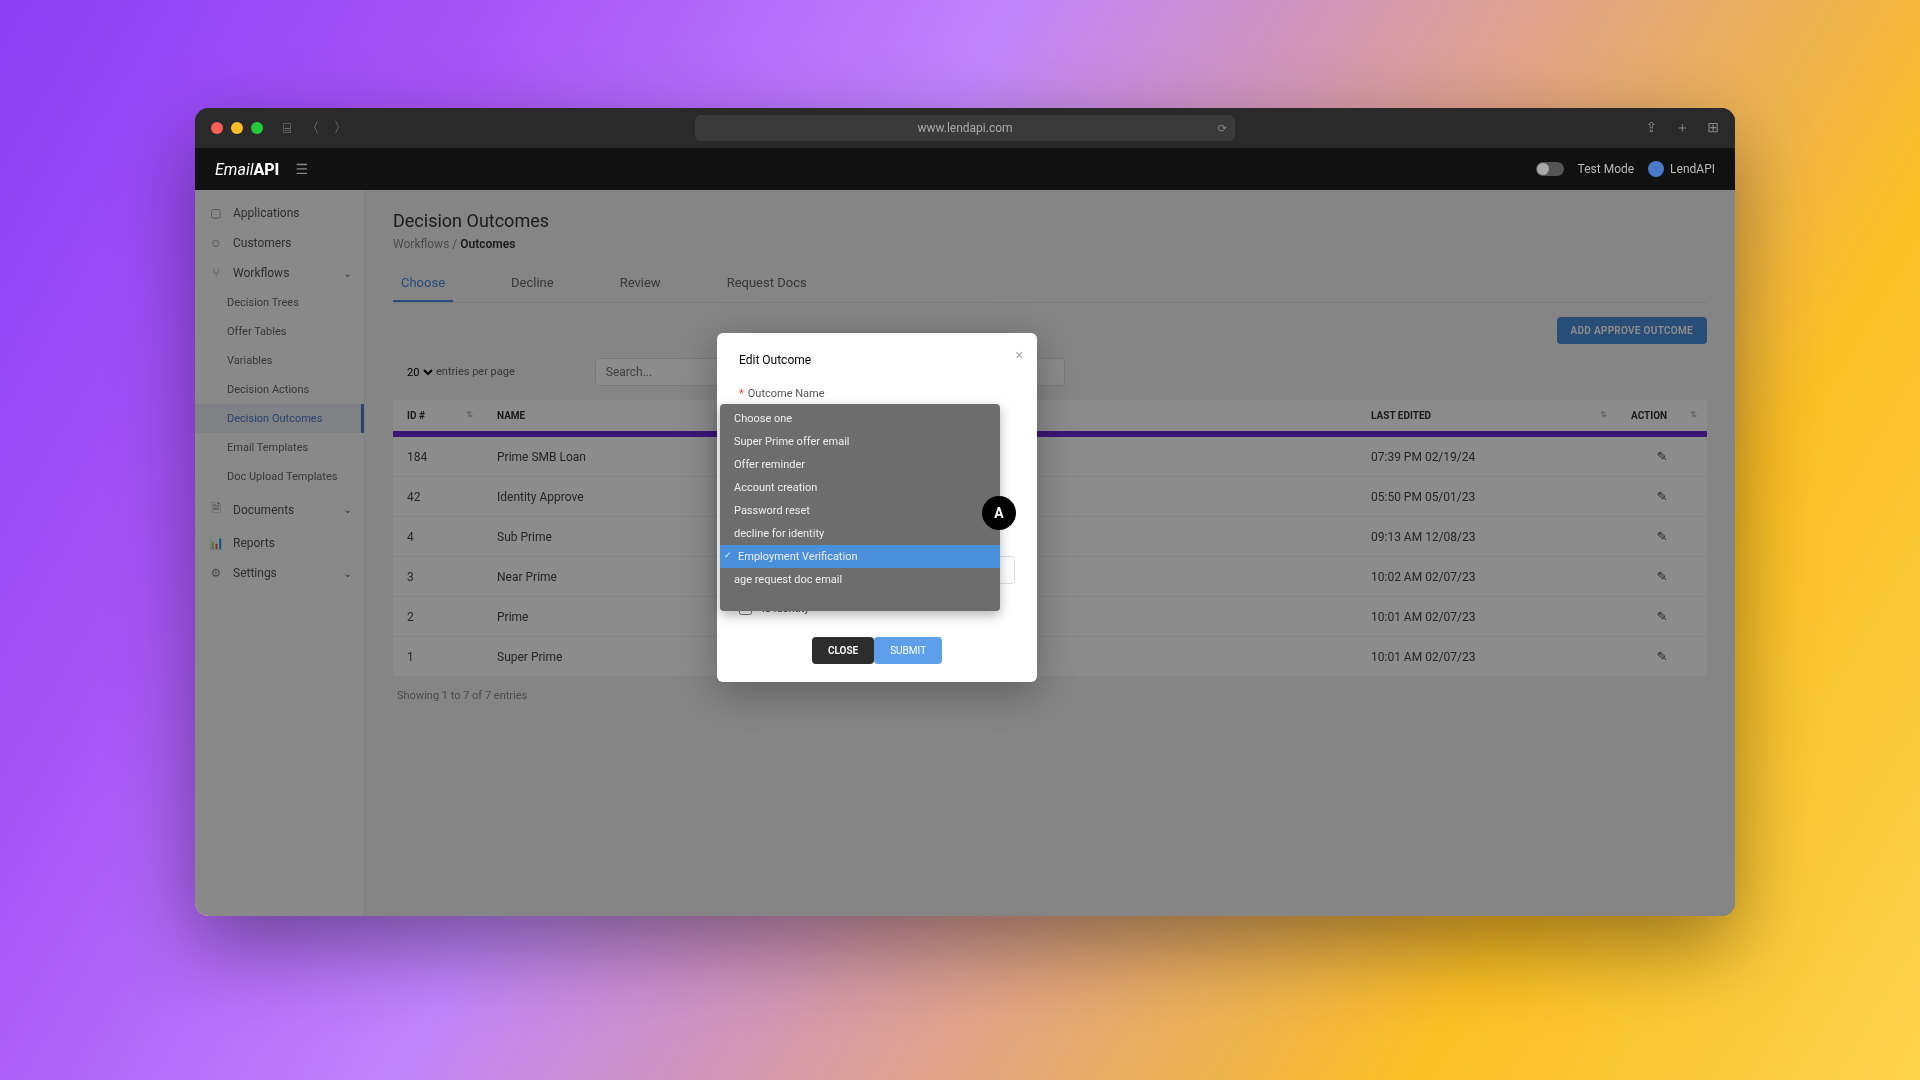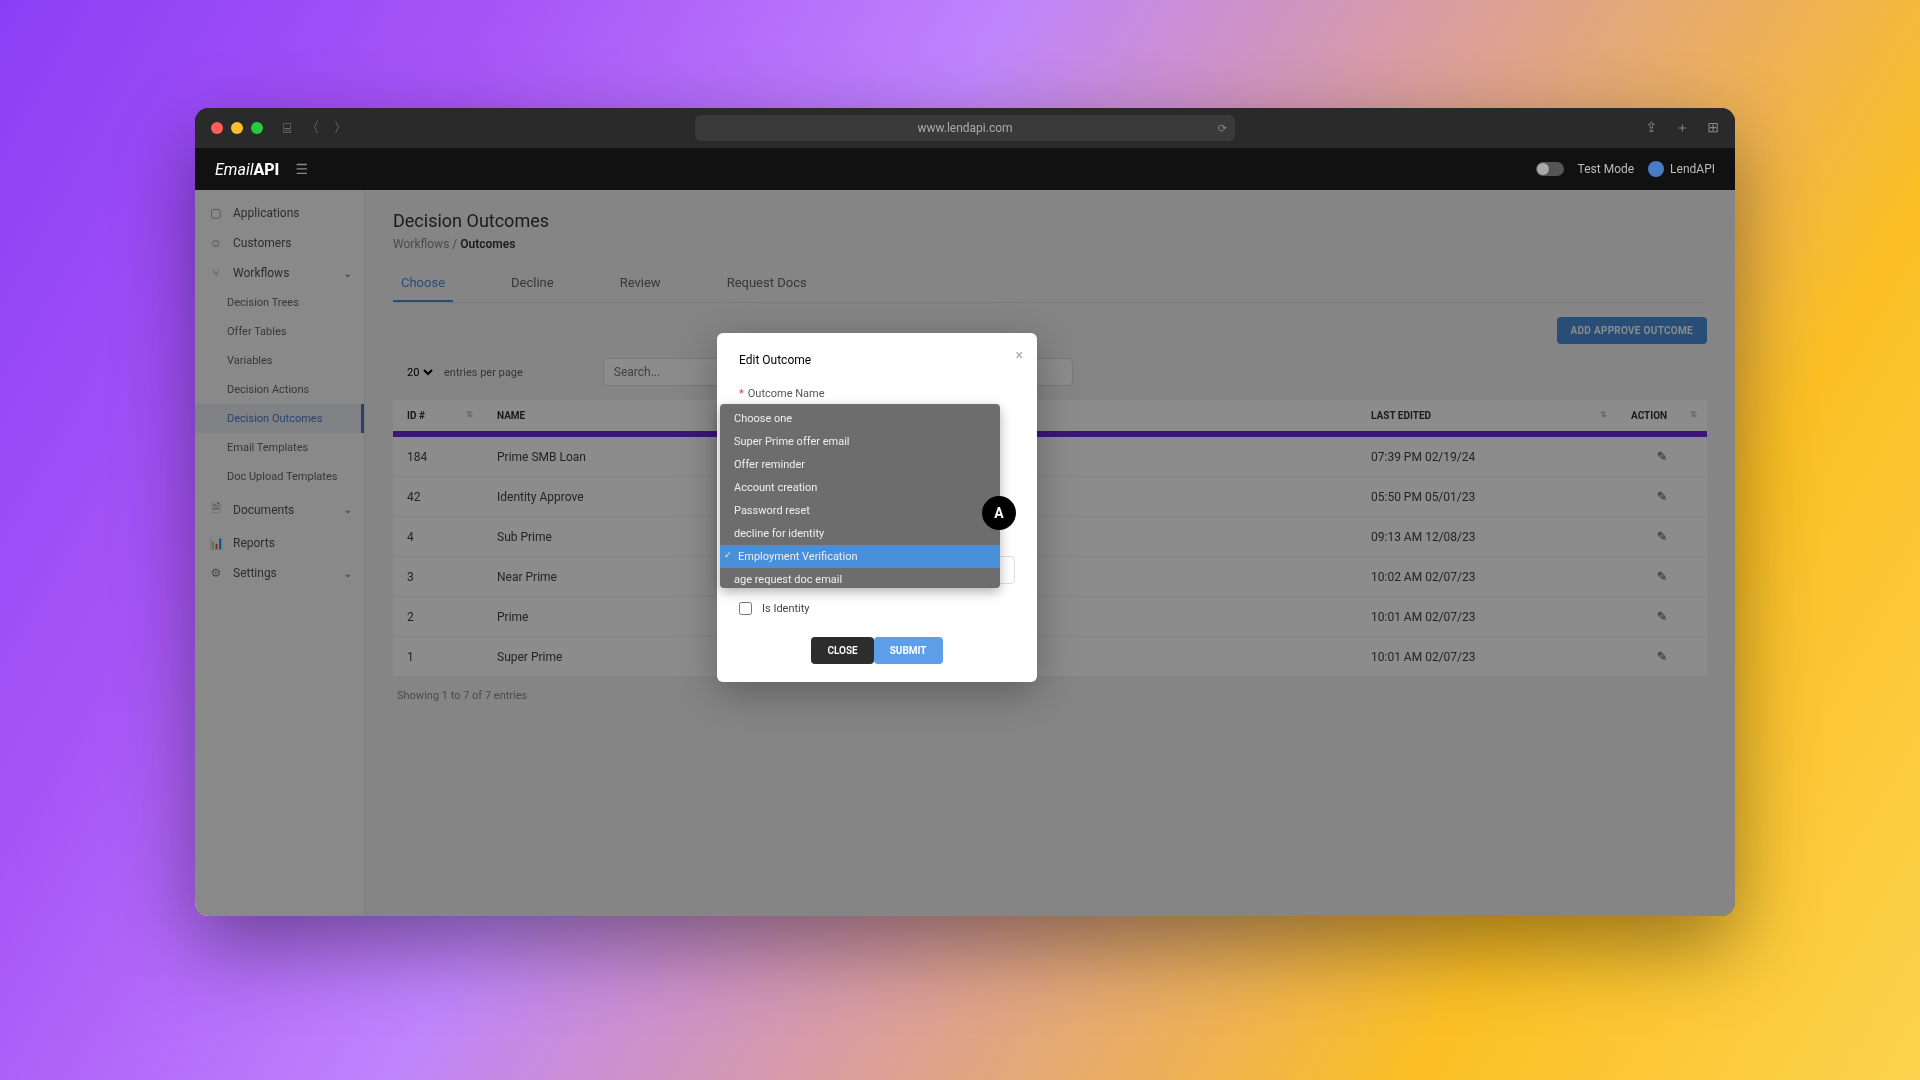--- a/index.html
+++ b/index.html
@@ -34,21 +34,21 @@
 .main { flex: 1; padding: 20px 28px; position: relative; overflow: hidden; }
 .page-title { font-size: 18px; color: #333; margin-bottom: 6px; }
 .breadcrumb { font-size: 12px; color: #888; margin-bottom: 14px; }
 .breadcrumb b { color: #333; font-weight: 600; }
 .tabs { display: flex; gap: 50px; border-bottom: 1px solid #e0e0e0; margin-bottom: 6px; }
 .tab { padding: 10px 8px; font-size: 13px; color: #666; border-bottom: 2px solid transparent; cursor: pointer; }
 .tab.active { color: #4a8fd9; border-bottom-color: #4a8fd9; }
 .toolbar-row { display: flex; justify-content: flex-end; margin: 14px 0; }
 .add-btn { background: #4a8fd9; color: #fff; font-size: 10px; font-weight: 600; padding: 8px 14px; border: none; border-radius: 4px; cursor: pointer; letter-spacing: 0.3px; }
 .controls { display: flex; align-items: center; gap: 30px; margin-bottom: 14px; }
-.page-size { display: flex; align-items: center; gap: 8px; font-size: 11px; color: #666; margin-left: 10px; }
+.page-size { display: flex; align-items: flex-start; font-size: 11px; color: #666; margin-left: 10px; }
 .page-size select { font-size: 11px; border: none; background: transparent; }
 .search { flex: 0 0 470px; margin-left: 50px; }
 .search input { width: 100%; height: 28px; border: 1px solid #ddd; border-radius: 4px; padding: 0 10px; font-size: 12px; background: #fff; }
 table { width: 100%; border-collapse: collapse; font-size: 12px; background: #fff; }
 th { text-align: left; padding: 10px 14px; font-size: 10px; font-weight: 700; color: #333; border-bottom: 6px solid #6d28d9; text-transform: uppercase; position: relative; }
 th .sort { position: absolute; right: 10px; color: #bbb; font-size: 8px; }
 td { padding: 12px 14px; border-bottom: 1px solid #f0f0f0; color: #444; }
 .action-icon { color: #444; font-size: 13px; cursor: pointer; }
 .footer-text { font-size: 11px; color: #888; margin-top: 12px; margin-left: 4px; }
 
@@ -56,29 +56,29 @@
 .overlay { position: absolute; inset: 82px 0 0 0; background: rgba(0,0,0,0.45); }
 .modal { position: absolute; left: 522px; top: 225px; width: 320px; background: #fff; border-radius: 6px; box-shadow: 0 10px 40px rgba(0,0,0,0.3); padding: 20px 22px 18px; }
 .modal-title { font-size: 12px; color: #000000; margin-bottom: 20px; }
 .modal-close { position: absolute; right: 14px; top: 14px; color: #aaa; font-size: 14px; cursor: pointer; }
 .field-label { font-size: 11px; color: #555; margin-bottom: 6px; display: block; }
 .field-label .req { color: #e53e3e; margin-right: 4px; }
 .field-input { width: 100%; height: 28px; border: 1px solid #ddd; border-radius: 4px; margin-bottom: 0; }
 .check-row { display: flex; align-items: flex-start; gap: 10px; font-size: 11px; color: #444; margin-top: 18px; }
 .modal-buttons { display: flex; justify-content: center; margin-top: 22px; }
 .btn-close { background: #2d2d2d; color: #fff; border: none; padding: 8px 16px; font-size: 10px; font-weight: 600; border-radius: 4px; cursor: pointer; }
-.btn-submit { background: #5c9ee8; color: #fff; border: none; padding: 8px 16px; font-size: 10px; font-weight: 700; border-radius: 4px; cursor: pointer; }
+.btn-submit { background: #5c9ee8; color: #fff; border: none; padding: 8px 16px; font-size: 10px; font-weight: 400; border-radius: 4px; cursor: pointer; }
 
 
 .dropdown { position: absolute; left: 525px; top: 296px; width: 280px; background: #6d6d6d; border-radius: 4px; box-shadow: 0 4px 12px rgba(0,0,0,0.3); overflow: hidden; }
 .dd-item { padding: 5px 14px; font-size: 11px; color: #eee; cursor: pointer; position: relative; }
 .dd-item.selected { background: #4a8fd9; }
 .dd-item.selected::before { content: '✓'; position: absolute; left: 4px; font-size: 9px; }
 .dd-item:first-child { padding-top: 8px; }
-.dd-item:last-child { padding-bottom: 2px; }
+.dd-item:last-child { padding-bottom: 25px; }
 
 
 .anno { position: absolute; left: 787px; top: 388px; width: 34px; height: 34px; background: #000; color: #fff; border-radius: 50%; display: flex; align-items: center; justify-content: center; font-size: 14px; font-weight: 700; }
 </style>
 </head>
 <body>
 
 <div class="window">
   <div class="titlebar">
     <div class="traffic">

